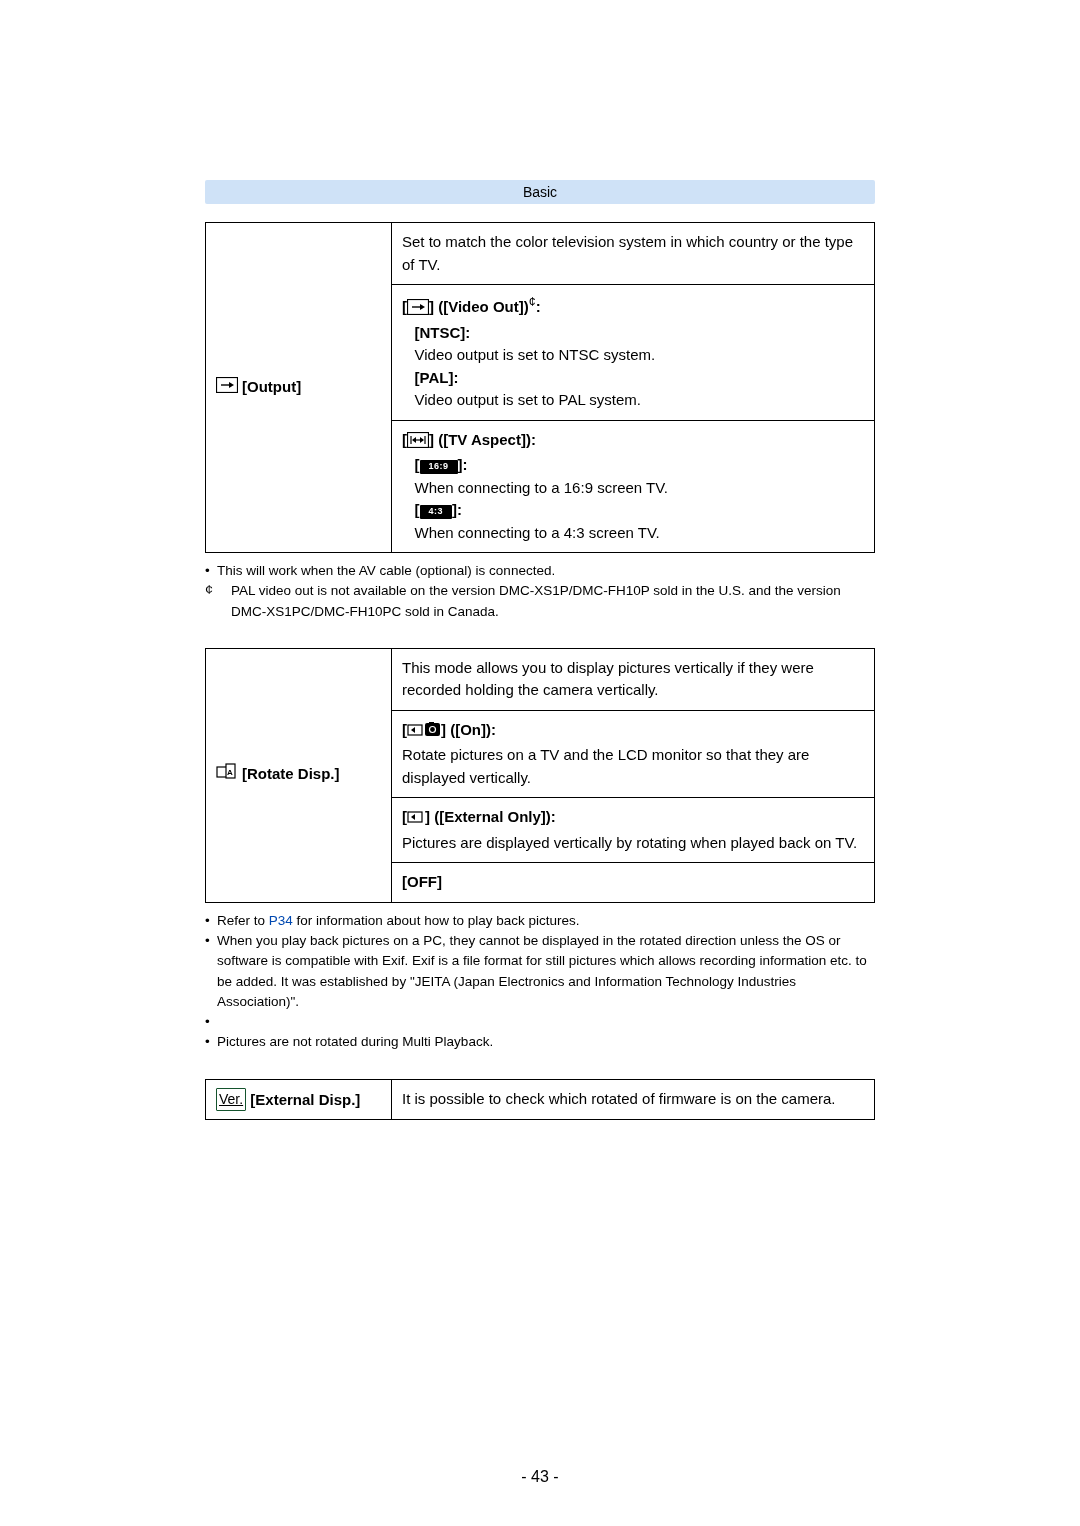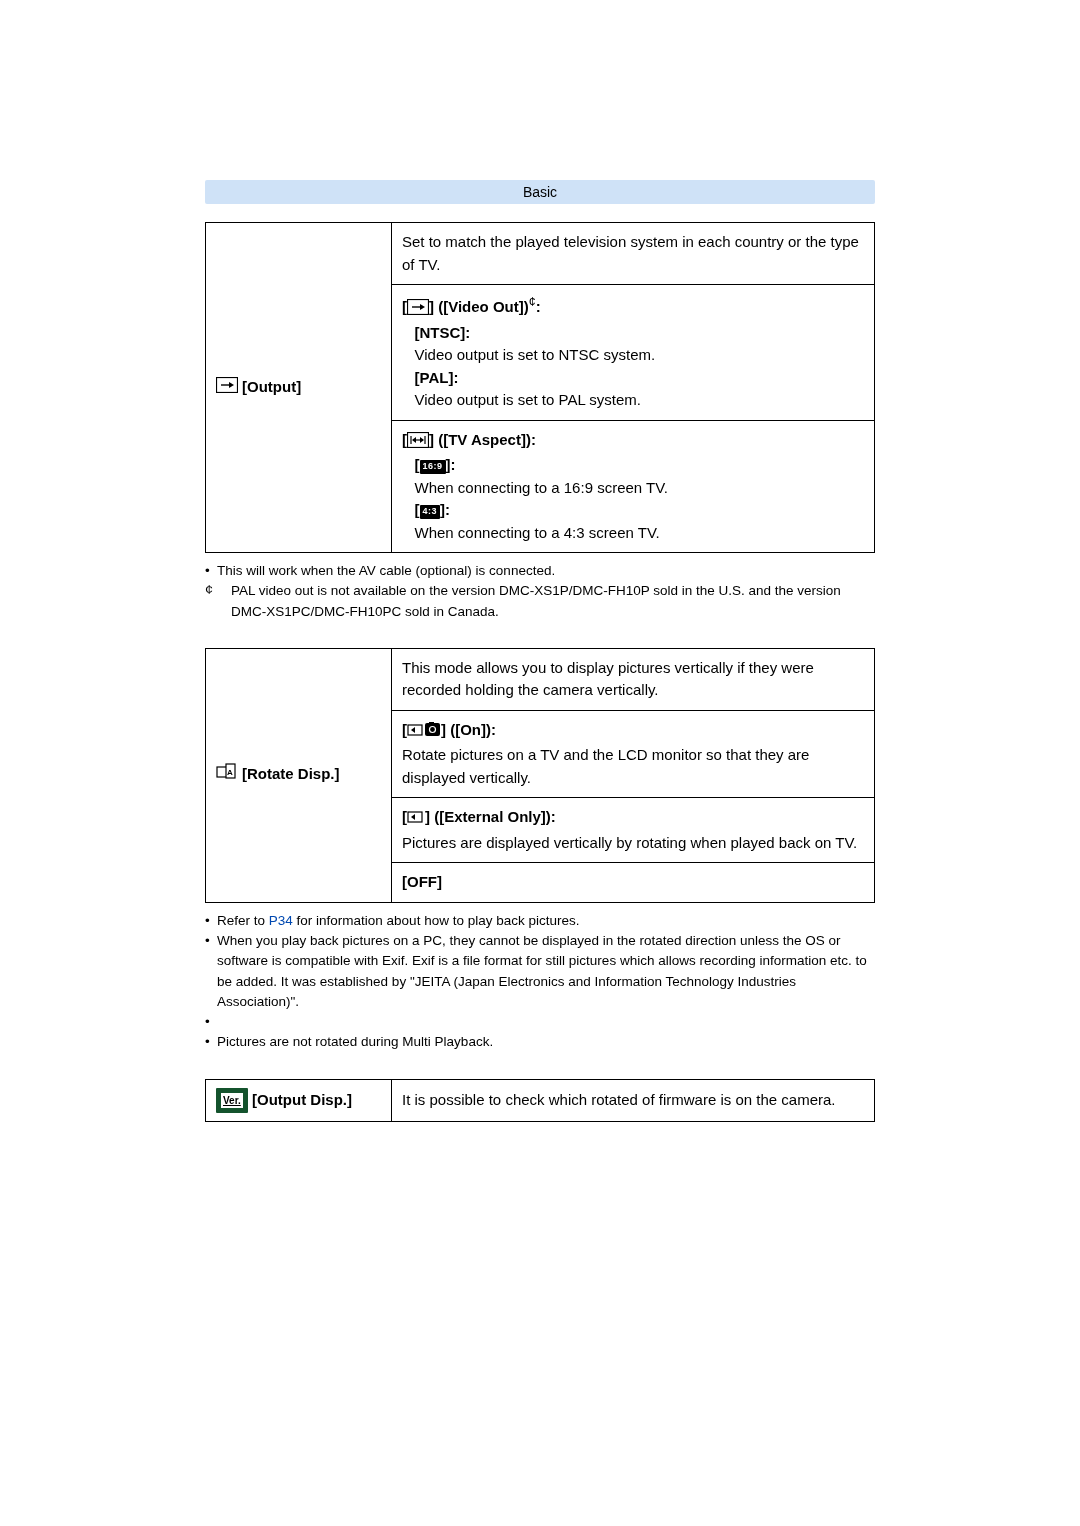--- a/index.html
+++ b/index.html
@@ -82,30 +82,30 @@
     width: 100%;
     text-align: center;
     font-size: 16px;
   }
   .aspect-box {
     display: inline-block;
     background: #000;
     color: #fff;
     font-size: 9px;
     font-weight: bold;
-    padding: 0 3px;
+    padding: 0 9px;
     border-radius: 1px;
     vertical-align: 1px;
     letter-spacing: 0.5px;
   }
   .ver-box {
     display: inline-block;
-    border: 5px solid #14532d;
-    font-size: 10px;
-    font-weight: bold;
+    border: 1px solid #14532d;
+    font-size: 14px;
+    font-weight: normal;
     padding: 0 2px;
     vertical-align: 1px;
     border-radius: 1px;
     text-decoration: underline;
   }
   b { font-weight: bold; }
 </style>
 </head>
 <body>
 
@@ -118,21 +118,21 @@
         <tr>
       <td class="leftcell" rowspan="3">
         <span class="icon-box">
           <svg width="22" height="16">
             <rect x="0.5" y="0.5" width="21" height="15" fill="none" stroke="#000" stroke-width="1.2"></rect>
             <line x1="5" y1="8" x2="15" y2="8" stroke="#000" stroke-width="1.4"></line>
             <polygon points="13,5 18,8 13,11" fill="#000"></polygon>
           </svg>
         </span><span>[Output]</span>
       </td>
-      <td>Set to match the played television system in each country or the type of TV.</td>
+      <td>Set to match the color television system in which country or the type of TV.</td>
     </tr>
     <tr>
       <td>
         <b>[<span class="inline-icon">
           <svg width="22" height="16">
             <rect x="0.5" y="0.5" width="21" height="15" fill="none" stroke="#000" stroke-width="1.2"></rect>
             <line x1="5" y1="8" x2="15" y2="8" stroke="#000" stroke-width="1.4"></line>
             <polygon points="13,5 18,8 13,11" fill="#000"></polygon>
           </svg>
         </span>] <span>([Video Out])</span></b><sup>¢</sup><b>:</b><br>
@@ -237,20 +237,21 @@
         <div class="dot">•</div>
         <div>Pictures are not rotated during Multi Playback.</div>
       </div>
   </div>
 
   <table class="tbl">
     <tbody>
         <tr>
       <td class="leftcell">
         <span class="ver-box">Ver.</span>
-        <span>[Output Disp.]</span>
+        <span>[External Disp.]</span>
       </td>
       <td>It is possible to check which rotated of firmware is on the camera.</td>
     </tr>
   </tbody>
     </table>
 
+  <div class="pagenum">- 43 -</div>
 </div>
 
 </body></html>

